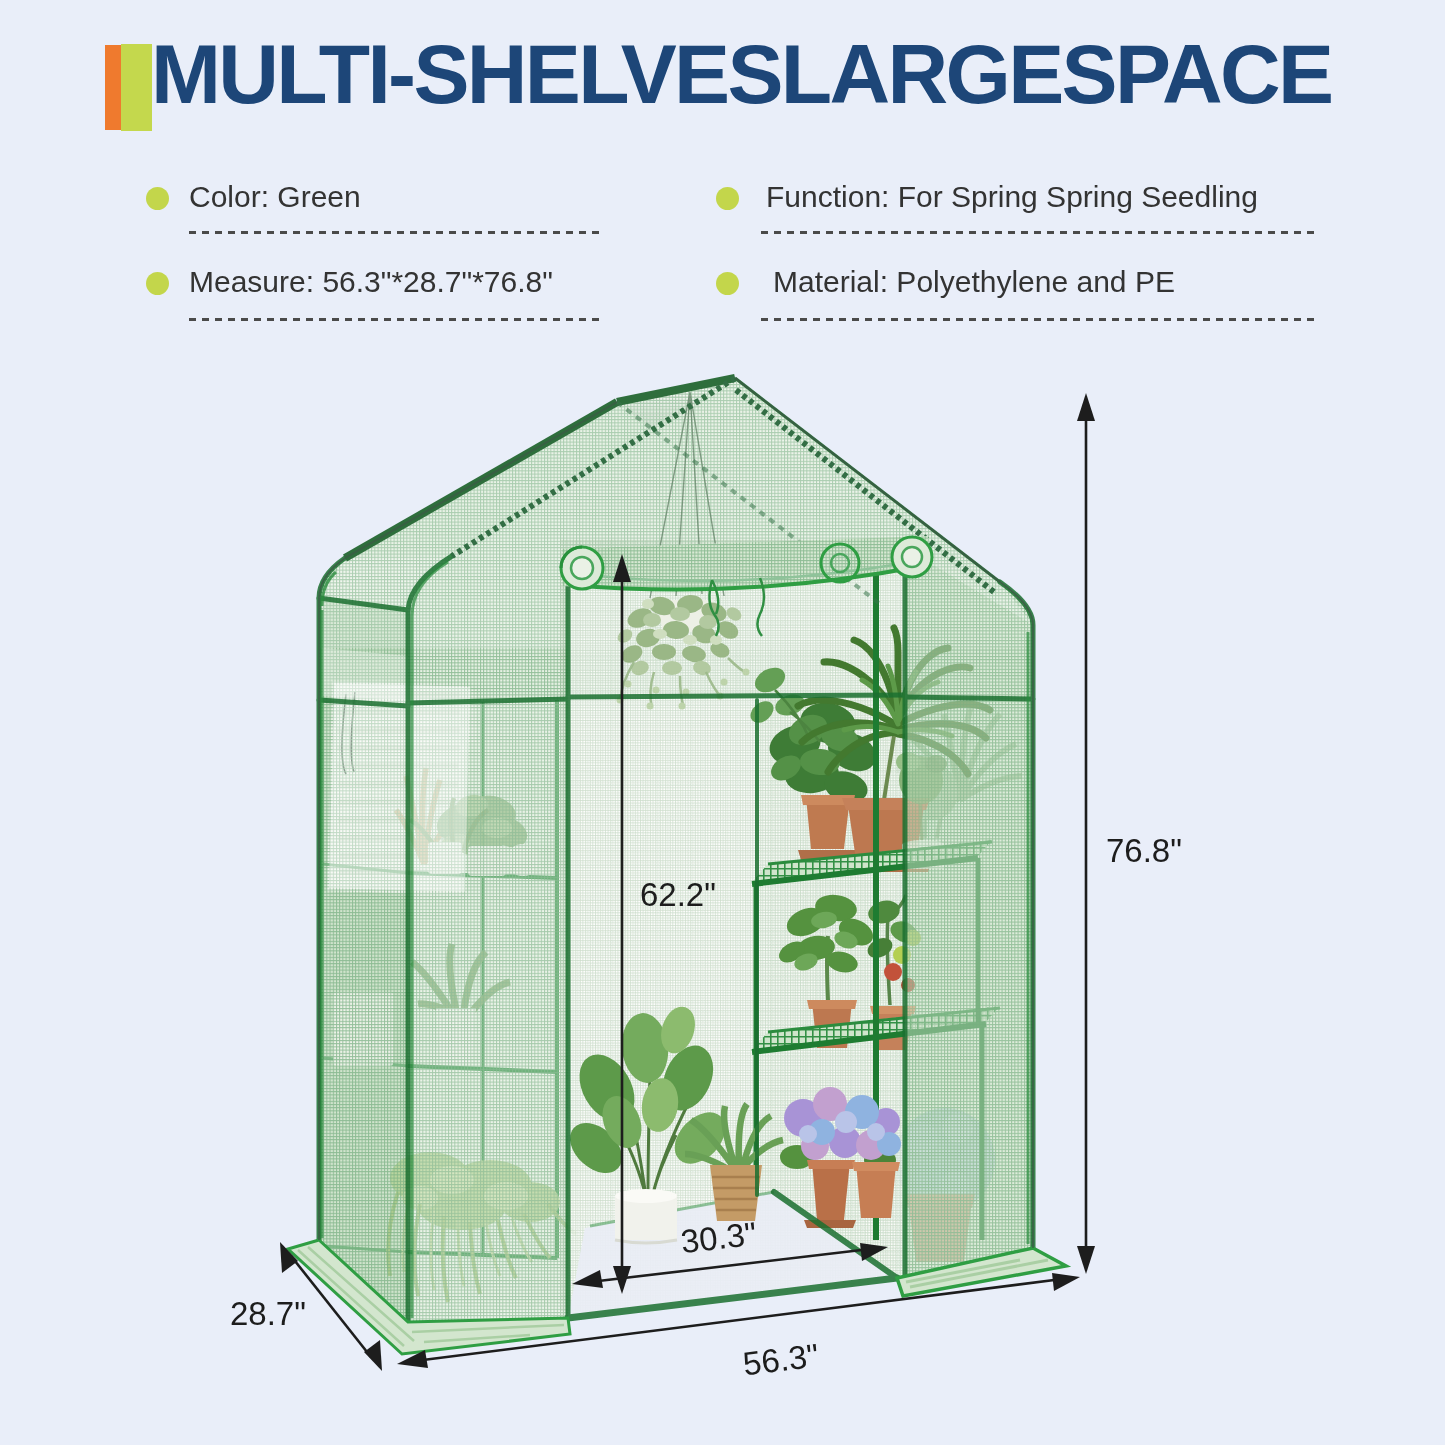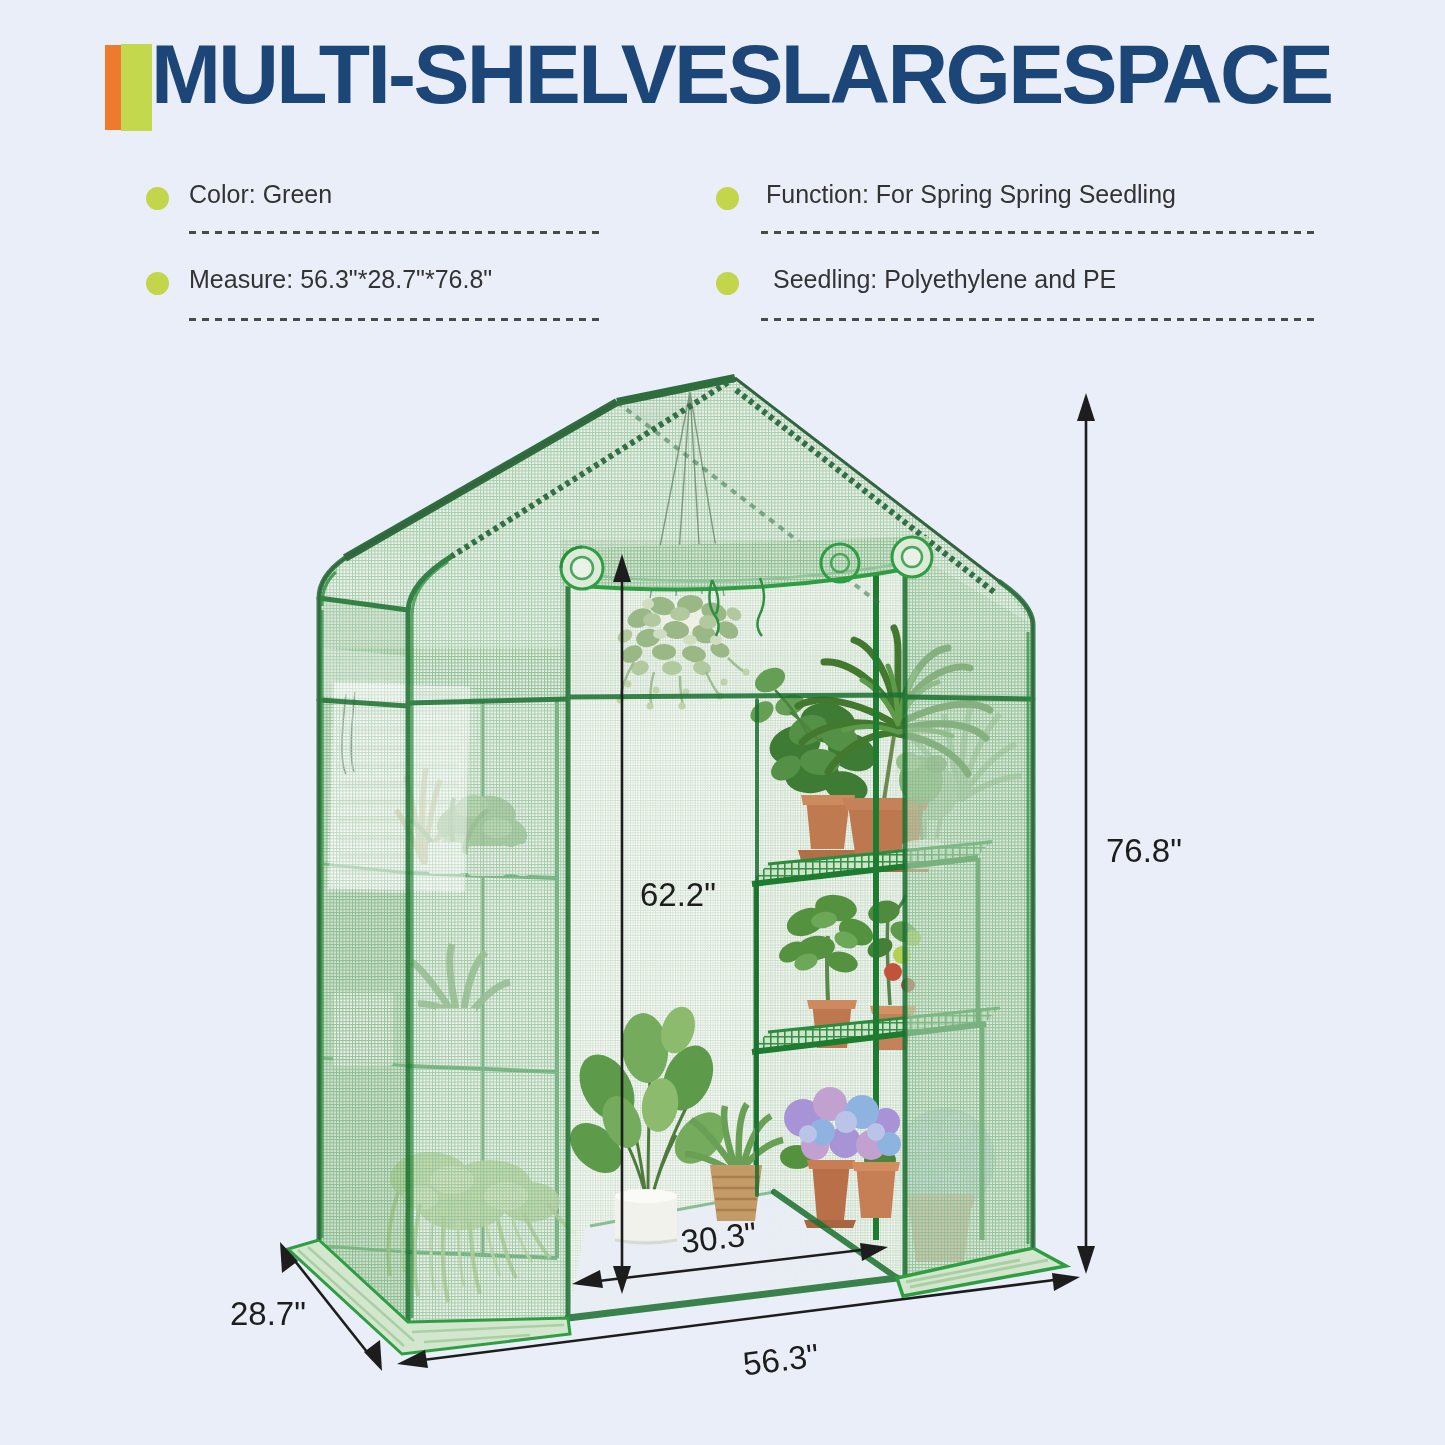--- a/index.html
+++ b/index.html
@@ -1,20 +1,20 @@
 <!DOCTYPE html>
 <html><head>
 <meta charset="utf-8">
 <style>
   html,body{margin:0;padding:0;width:1445px;height:1445px;background:#e9eef9;overflow:hidden;}
   body{font-family:"Liberation Sans",sans-serif;position:relative;}
   .abs{position:absolute;}
   .dash{height:3px;background:repeating-linear-gradient(90deg,#4a4a4a 0 7px,transparent 7px 13px);}
   .bullet{width:23px;height:23px;border-radius:50%;background:#c3d64b;}
-  .btxt{font-size:25px;color:#333;white-space:nowrap;}
+  .btxt{font-size:30px;color:#333;white-space:nowrap;}
 </style>
 </head>
 <body>
 
   <div class="abs" style="left:105px;top:45px;width:16px;height:85px;background:#ef7a2e"></div>
   <div class="abs" style="left:121px;top:44px;width:31px;height:87px;background:#c4d84d"></div>
   <div class="abs" id="title" style="left:135px;top:32px;font-size:84px;font-weight:bold;color:#1d4678;letter-spacing:-2.65px;white-space:nowrap;line-height:1;margin-left:16px;">MULTI-SHELVESLARGESPACE</div>
 
   <div class="abs bullet" style="left:146px;top:187px;"></div>
   <div class="abs btxt" style="left:189px;top:180px;">Color: Green</div>
@@ -22,21 +22,21 @@
 
   <div class="abs bullet" style="left:716px;top:187px;"></div>
   <div class="abs btxt" style="left:766px;top:180px;">Function: For Spring Spring Seedling</div>
   <div class="abs dash" style="left:761px;top:231px;width:553px;"></div>
 
   <div class="abs bullet" style="left:146px;top:272px;"></div>
   <div class="abs btxt" style="left:189px;top:265px;">Measure: 56.3"*28.7"*76.8"</div>
   <div class="abs dash" style="left:189px;top:318px;width:411px;"></div>
 
   <div class="abs bullet" style="left:716px;top:272px;"></div>
-  <div class="abs btxt" style="left:773px;top:265px;">Seedling: Polyethylene and PE</div>
+  <div class="abs btxt" style="left:773px;top:265px;">Material: Polyethylene and PE</div>
   <div class="abs dash" style="left:761px;top:318px;width:553px;"></div>
 
   <svg class="abs" style="left:0;top:0" width="1445" height="1445" viewBox="0 0 1445 1445">
     <defs>
       <pattern id="mesh" width="3.2" height="3.2" patternUnits="userSpaceOnUse">
         <path d="M0 .45H3.2M.45 0V3.2" stroke="#74ad7f" stroke-width="1" fill="none"></path>
       </pattern>
       <pattern id="meshfine" width="2.5" height="2.5" patternUnits="userSpaceOnUse">
         <path d="M0 .35H2.5M.35 0V2.5" stroke="#a9c4a5" stroke-width=".7" fill="none"></path>
       </pattern>

